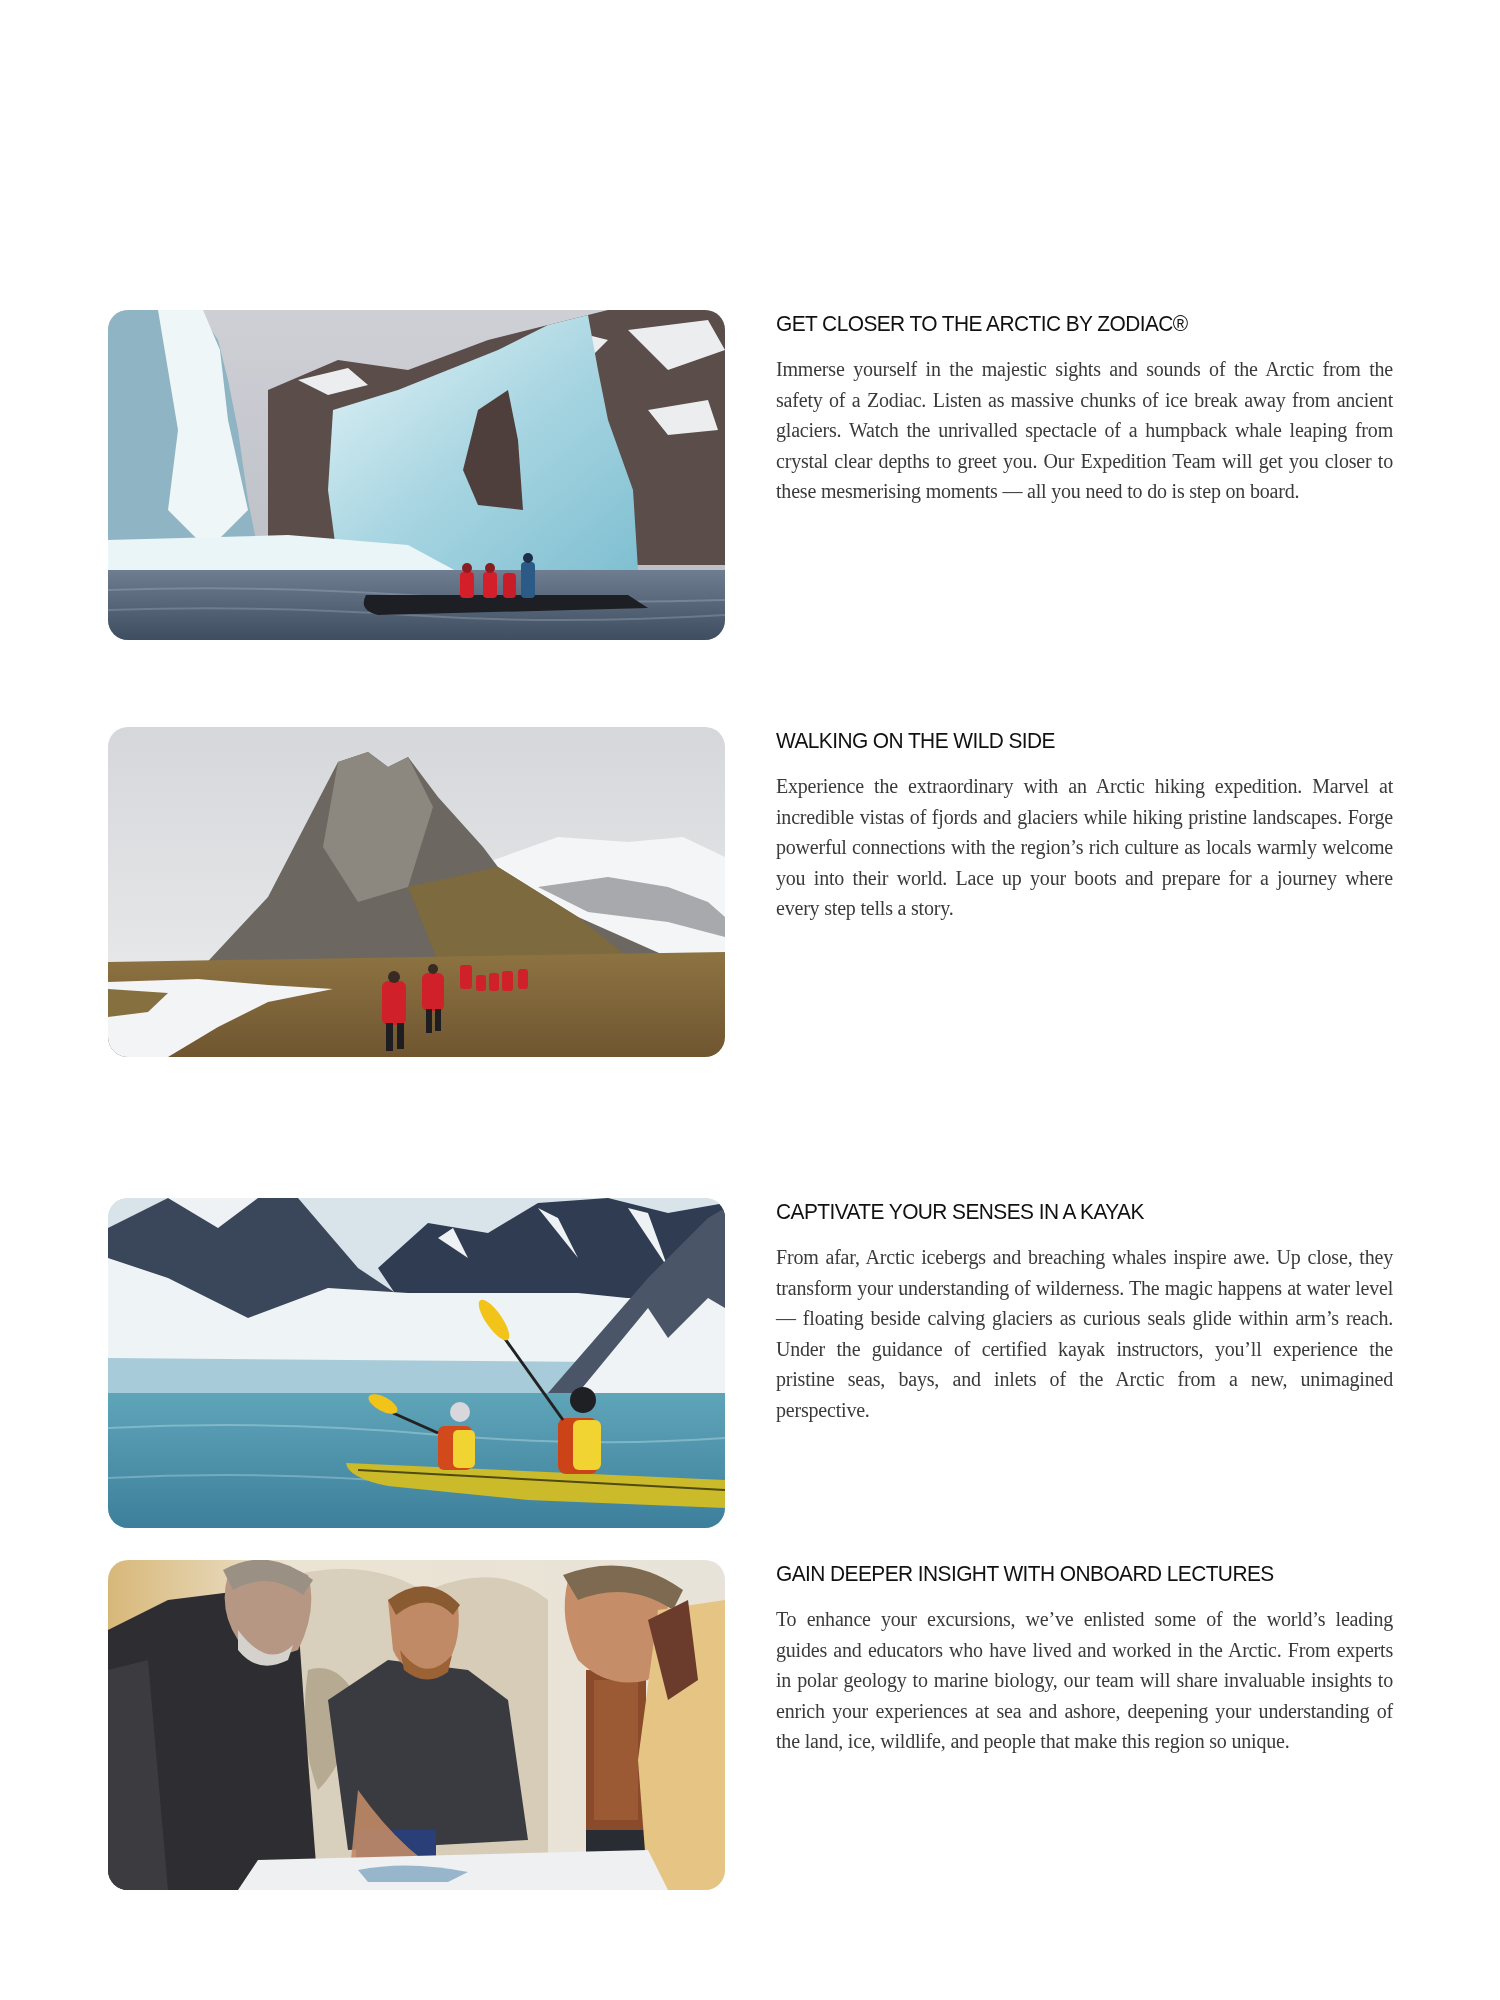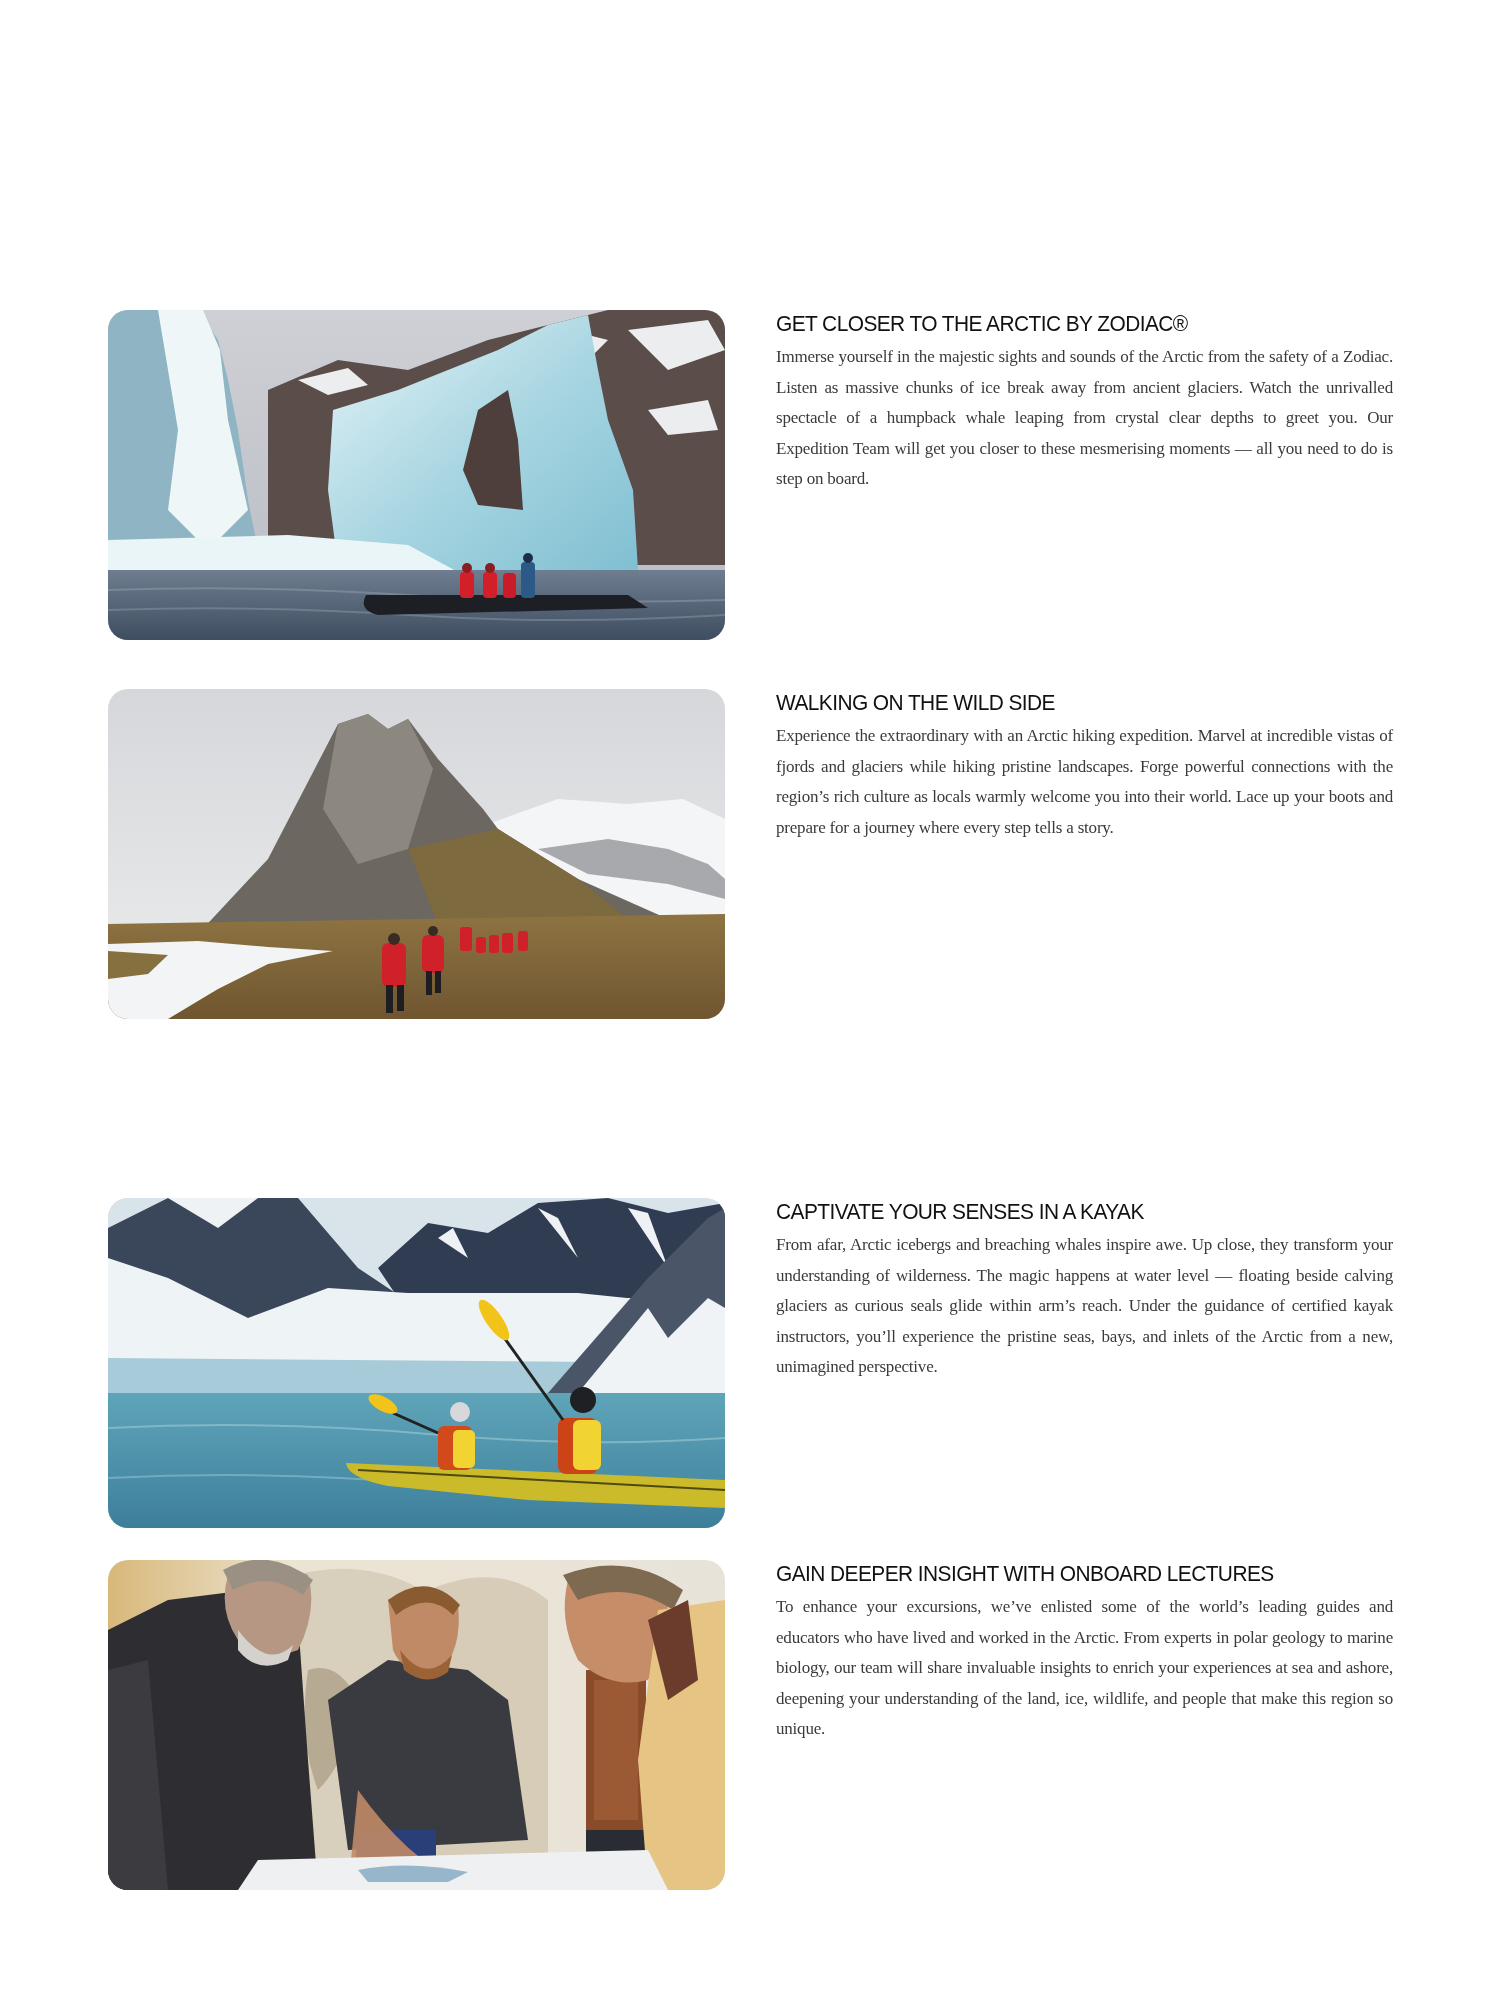--- a/index.html
+++ b/index.html
@@ -15,22 +15,22 @@
   }
   .photo svg { display: block; width: 100%; height: 100%; }
   .text-col { position: absolute; left: 776px; top: 0; width: 617px; }
   .heading {
     margin: 0; font-family: "Liberation Sans", sans-serif;
     font-weight: normal; font-size: 22px; letter-spacing: -0.6px;
     color: #111111; line-height: 28px; white-space: nowrap;
     transform: scaleX(0.95); transform-origin: left center;
   }
   .body {
-    margin: 4px 0 0 0; font-family: "Liberation Serif", serif;
-    font-size: 17px; line-height: 30.5px; color: #3a3a3a;
+    margin: 16px 0 0 0; font-family: "Liberation Serif", serif;
+    font-size: 20px; line-height: 30.5px; color: #3a3a3a;
     text-align: justify; letter-spacing: -0.2px;
   }
 </style>
 </head>
 <body>
 
 <div class="section" style="top:310px;">
   <div class="photo">
     <svg viewBox="0 0 617 330" preserveAspectRatio="none">
       <defs>
@@ -68,21 +68,21 @@
       <circle cx="382" cy="258" r="5" fill="#8a1d22"></circle>
       <circle cx="420" cy="248" r="5" fill="#1d2f48"></circle>
     </svg>
   </div>
   <div class="text-col">
     <h2 class="heading">GET CLOSER TO THE ARCTIC BY ZODIAC®</h2>
     <p class="body">Immerse yourself in the majestic sights and sounds of the Arctic from the safety of a Zodiac. Listen as massive chunks of ice break away from ancient glaciers. Watch the unrivalled spectacle of a humpback whale leaping from crystal clear depths to greet you. Our Expedition Team will get you closer to these mesmerising moments — all you need to do is step on board.</p>
   </div>
 </div>
 
-<div class="section" style="top:689px;">
+<div class="section" style="top:727px;">
   <div class="photo">
     <svg viewBox="0 0 617 330" preserveAspectRatio="none">
       <defs>
         <linearGradient id="h-sky" x1="0" y1="0" x2="0" y2="1">
           <stop offset="0" stop-color="#d6d7db"></stop>
             <stop offset="1" stop-color="#eceded"></stop>
         </linearGradient>
         <linearGradient id="h-grass" x1="0" y1="0" x2="0" y2="1">
           <stop offset="0" stop-color="#8e7342"></stop>
             <stop offset="1" stop-color="#6f5630"></stop>

